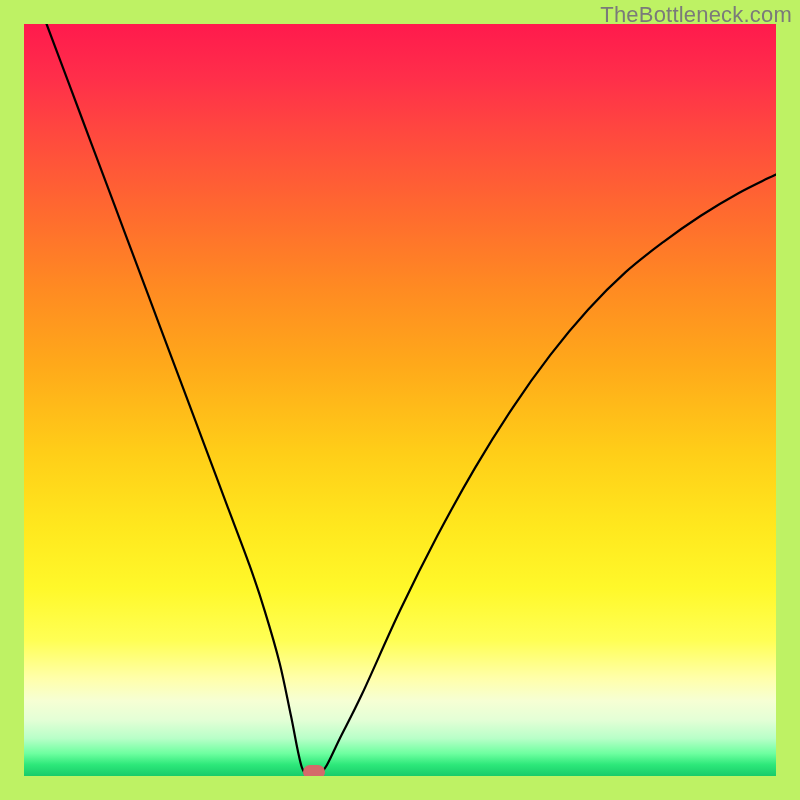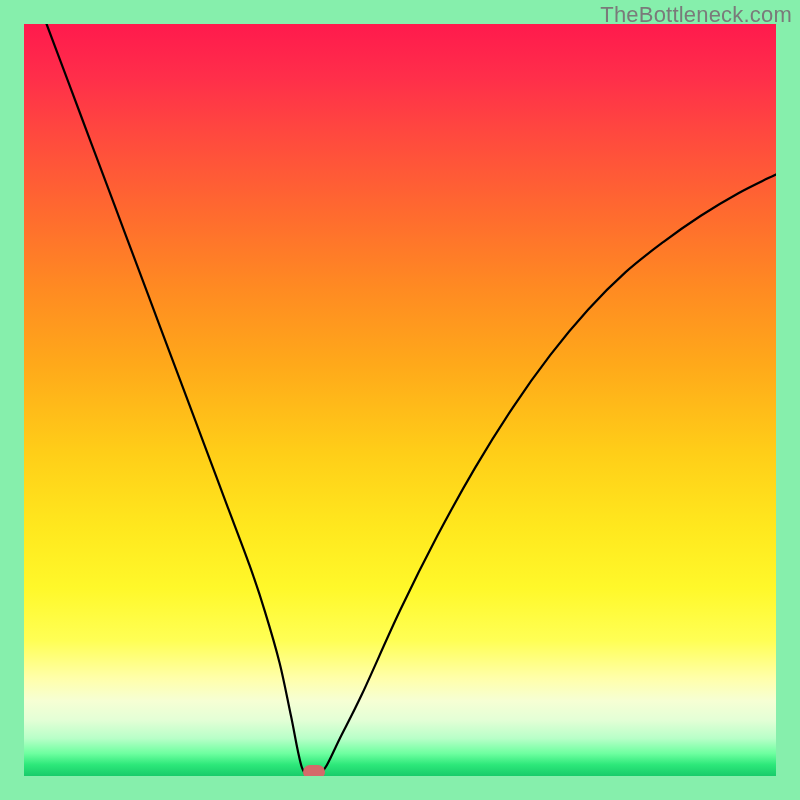--- a/index.html
+++ b/index.html
@@ -2,21 +2,21 @@
 <html><head>
 <meta charset="utf-8">
 <style>
   * { margin: 0; padding: 0; box-sizing: border-box; }
   html, body { width: 800px; height: 800px; overflow: hidden; }
   body { background: #000; font-family: Arial, sans-serif; }
   .frame {
     position: absolute;
     top: 0; left: 0;
     width: 800px; height: 800px;
-    background: #86efac;
+    background: #bef264;
   }
   .plot-area {
     position: absolute;
     top: 24px;
     left: 24px;
     width: 752px;
     height: 752px;
     overflow: hidden;
   }
   .gradient-bg {

